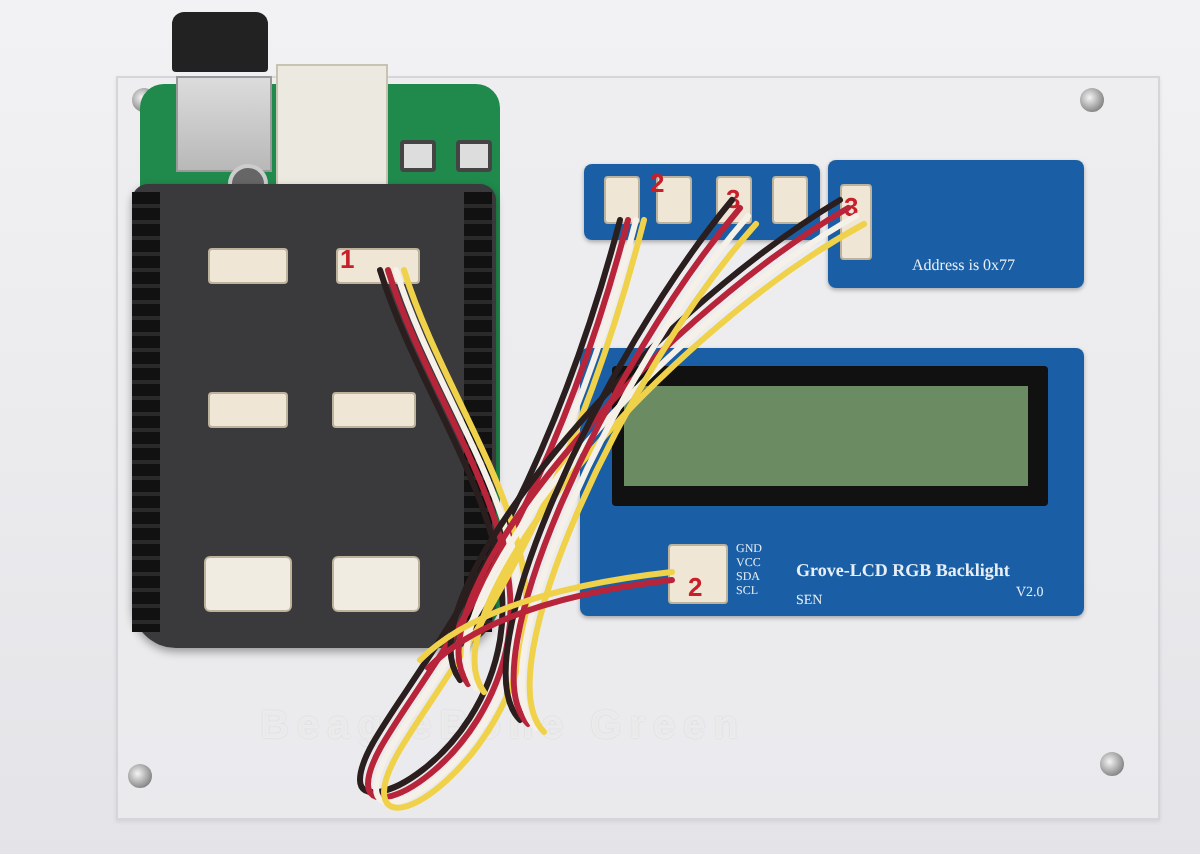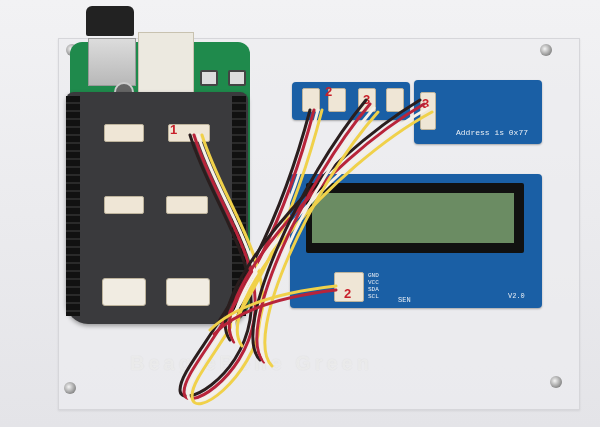--- a/index.html
+++ b/index.html
@@ -15,21 +15,21 @@
     .sdcard{position:absolute;left:86px;top:6px;width:48px;height:30px;background:#222;border-radius:6px 6px 2px 2px;}
     .eth{position:absolute;left:138px;top:32px;width:54px;height:66px;background:#ece9e0;border:1px solid #c8c2b0;}
     .btn{position:absolute;width:14px;height:12px;background:#ddd;border:2px solid #444;border-radius:2px;}
     .cap{position:absolute;left:114px;top:82px;width:16px;height:16px;border-radius:50%;background:#666;border:2px solid #ccc;}
     .conn{position:absolute;background:#efe6d6;border:1px solid #bdb39c;border-radius:2px;}
     .conn-big{position:absolute;background:#f1ece2;border:1px solid #bdb39c;border-radius:3px;}
     .numlabel{position:absolute;font-size:13px;font-weight:bold;color:#c8202a;}
     .grove-blue{position:absolute;background:#1a5fa5;border-radius:4px;box-shadow:0 1px 2px rgba(0,0,0,0.3);}
     .lcd-frame{position:absolute;left:306px;top:183px;width:218px;height:70px;background:#111;border-radius:2px;}
     .lcd-glass{position:absolute;left:312px;top:193px;width:202px;height:50px;background:#6b8c63;}
-    .silk{position:absolute;color:#e8eef5;font-size:9px;font-family:Liberation Mono, monospace;white-space:nowrap;}
+    .silk{position:absolute;color:#e8eef5;font-size:9px;font-family:Liberation Serif, serif;white-space:nowrap;}
     svg.wires{position:absolute;left:0;top:0;}
   </style>
 </head>
 <body>
 
 <div class="scene">
   <div class="acrylic"></div>
   <div class="screw" style="left:66px;top:44px"></div>
   <div class="screw" style="left:540px;top:44px"></div>
   <div class="screw" style="left:64px;top:382px"></div>
@@ -71,20 +71,21 @@
   <div class="lcd-frame"></div>
   <div class="lcd-glass"></div>
   <div class="conn" style="left:334px;top:272px;width:28px;height:28px"></div>
   <div class="numlabel" style="left:344px;top:286px">2</div>
   <div class="silk" style="left:368px;top:272px;font-size:6px;line-height:7px">
     <div>GND</div>
     <div>VCC</div>
     <div>SDA</div>
     <div>SCL</div>
   </div>
+  <div class="silk" style="left:398px;top:280px;font-size:9px;font-weight:bold">Grove-LCD RGB Backlight</div>
   <div class="silk" style="left:508px;top:292px;font-size:7px">V2.0</div>
   <div class="silk" style="left:398px;top:296px;font-size:7px">SEN</div>
 
   <svg class="wires" width="600" height="427">
     <g fill="none" stroke-linecap="round">
       <path d="M190 135 C 210 200, 260 260, 250 320 C 240 380, 180 410, 180 390 C 180 360, 260 300, 310 110" stroke="#2a1e1e" stroke-width="3"></path>
       <path d="M194 135 C 214 200, 264 260, 254 320 C 244 380, 184 414, 184 392 C 184 362, 264 302, 314 110" stroke="#b8243a" stroke-width="3"></path>
       <path d="M198 135 C 218 200, 268 260, 258 320 C 248 380, 188 418, 188 394 C 188 364, 268 304, 318 110" stroke="#f5f0e8" stroke-width="3"></path>
       <path d="M202 135 C 222 200, 272 260, 262 320 C 252 380, 192 422, 192 396 C 192 366, 272 306, 322 110" stroke="#f0d14a" stroke-width="3"></path>
       <path d="M230 340 C 200 300, 320 160, 420 100" stroke="#2a1e1e" stroke-width="3"></path>

